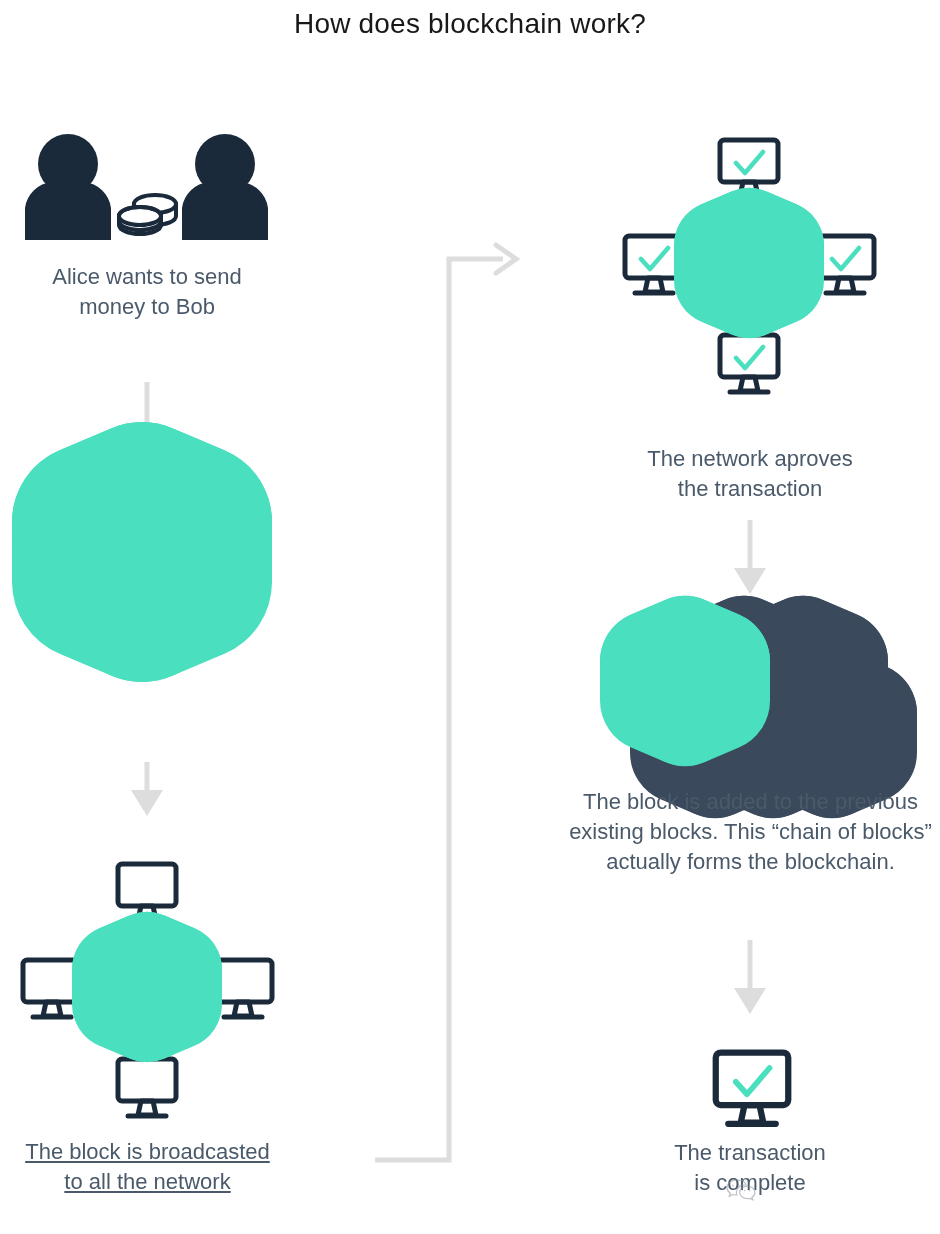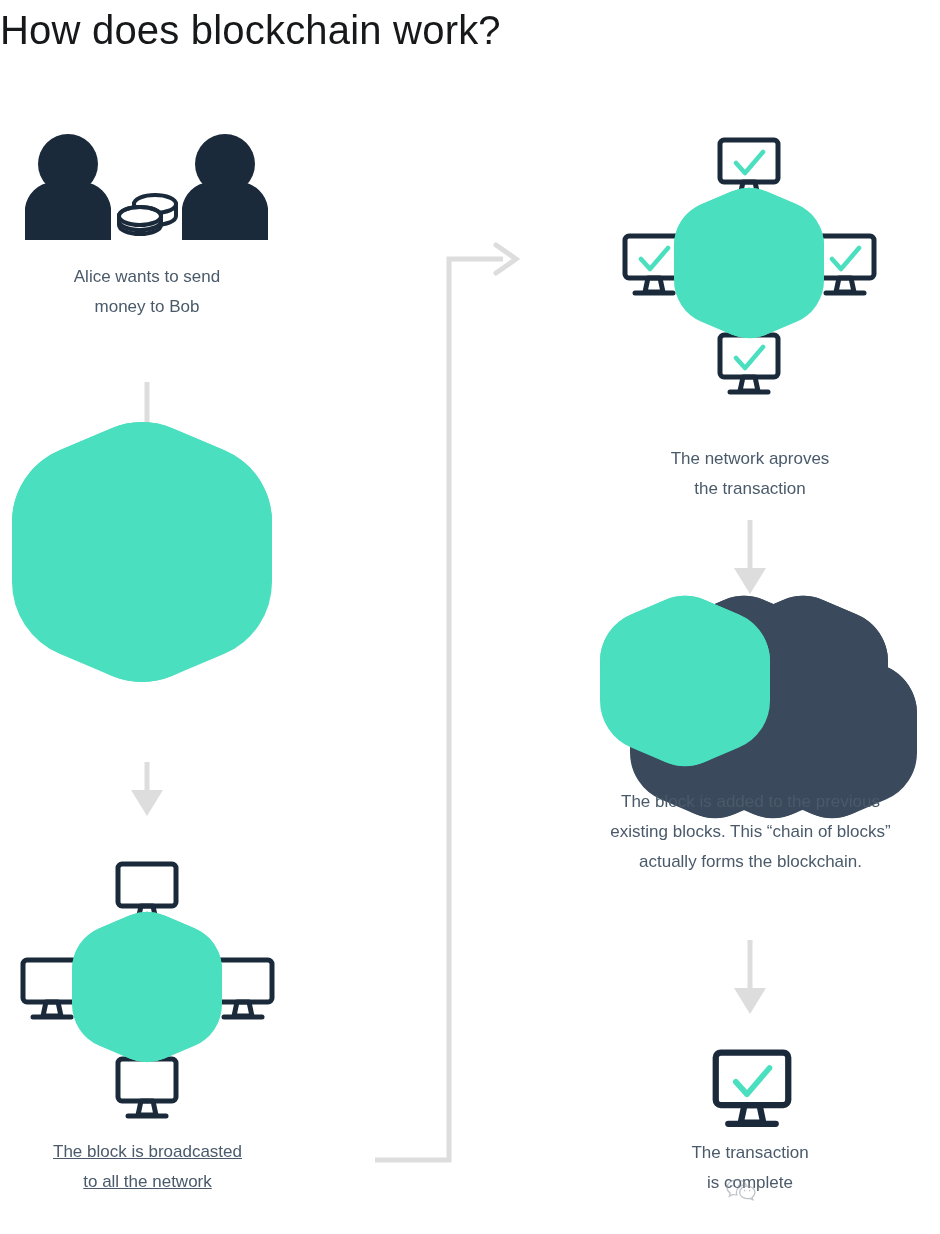--- a/index.html
+++ b/index.html
@@ -19,29 +19,30 @@
     position: absolute;
     inset: 0;
     width: 940px;
     height: 1234px;
   }
   .title {
     position: absolute;
     top: 8px;
     left: 0;
     width: 940px;
-    font-size: 40px;
+    text-align: center;
+    font-size: 28px;
     font-weight: 400;
     color: #17181a;
     letter-spacing: 0.2px;
   }
   .caption {
     position: absolute;
     text-align: center;
-    font-size: 17px;
+    font-size: 22px;
     line-height: 30px;
     color: #4a5a6a;
     white-space: pre-line;
   }
   .svg-layer {
     position: absolute;
     top: 0;
     left: 0;
     width: 940px;
     height: 1234px;

